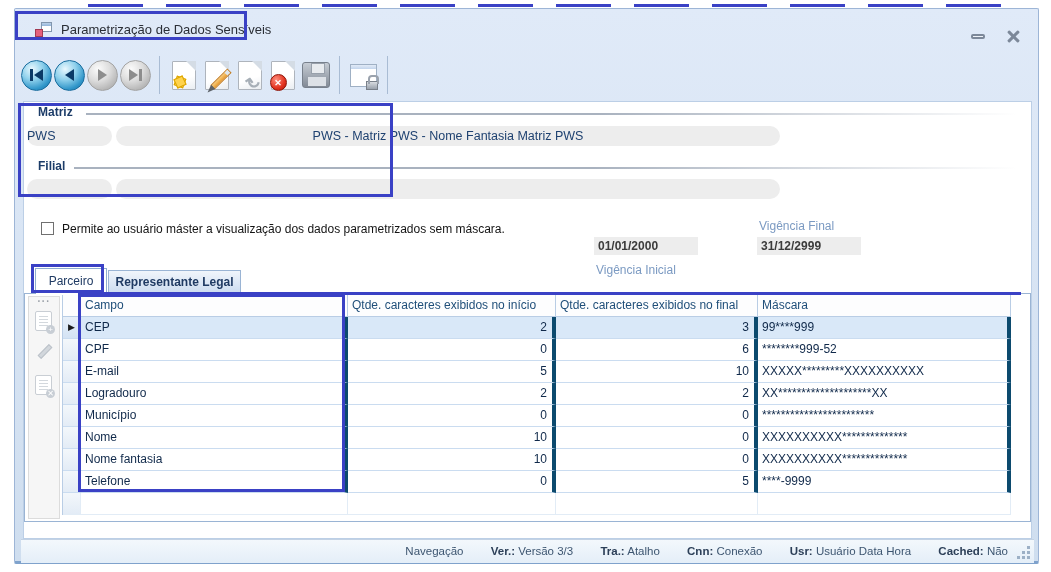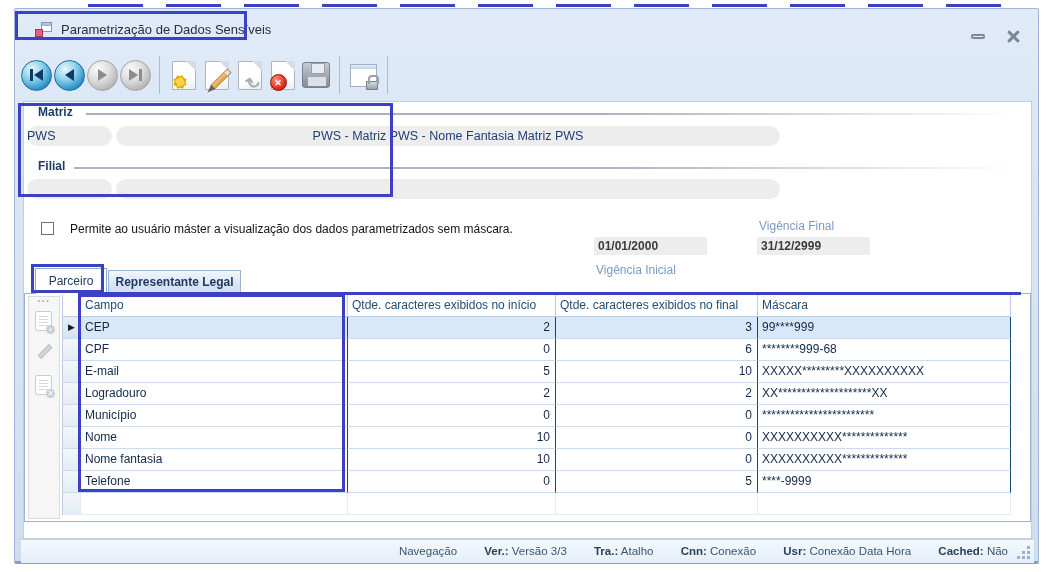--- a/index.html
+++ b/index.html
@@ -53,41 +53,41 @@
   .padlock::before { content:""; position:absolute; left:1px; top:-7px; width:7px; height:7px; border:2px solid #9aa2ad; border-bottom:none; border-radius:4px 4px 0 0;}
 
   
   .content { position:absolute; left:8px; top:92px; width:1009px; height:438px; background:#fff; border:1px solid #bccfe6;}
   .grp-label { position:absolute; font-size:12px; font-weight:bold; color:#1c3c68;}
   .grp-line { position:absolute; height:2px; background:linear-gradient(90deg,#a9b2bf 55%, rgba(255,255,255,0));}
   .field { position:absolute; height:20px; background:#ededed; font-size:12.5px; line-height:20px; color:#1e4170; overflow:hidden; white-space:nowrap;border-radius:10px;}
   .cb { position:absolute; width:13px; height:13px; background:#fff; border:1px solid #707070;}
   .cb-label { position:absolute; font-size:12px; color:#141414;}
   .vig-label { position:absolute; font-size:12px; color:#7b9ac2;}
-  .vig-value { position:absolute; width:113px; height:18px; background:#ededed; font-size:12px; font-weight:bold; color:#3c3c3c; line-height:18px; padding-left:4px;}
+  .vig-value { position:absolute; width:104px; height:18px; background:#ededed; font-size:12px; font-weight:bold; color:#3c3c3c; line-height:18px; padding-left:4px;}
 
   
   .tab { position:absolute; font-size:12px; color:#1f3a63; text-align:center;}
   .tab.active { left:11px; top:166px; width:72px; height:26px; background:#fff; border:1px solid #8fadd0; border-bottom:none; line-height:25px; z-index:3;}
   .tab.inactive { left:84px; top:168px; width:133px; height:24px; background:linear-gradient(#f0f5fb,#cbdbf0); border:1px solid #9ab4d4; border-bottom:none; line-height:23px; z-index:1;font-weight:bold;}
   .tabpanel { position:absolute; left:0; top:191px; width:1007px; height:229px; background:#fff; border:1px solid #9ab4d4; z-index:2;}
 
   
   .lstrip { position:absolute; left:3px; top:2px; width:32px; height:223px; background:#f6f6f6; border:1px solid #dcdcdc;}
   .lgrip { text-align:center; font-size:10px; font-weight:bold; color:#9aa0a8; letter-spacing:1px; line-height:9px;}
   .mini { position:absolute; left:6px; width:17px; height:20px; background:#fff; border:1px solid #c9ced4; border-radius:2px;}
   .mini::before { content:""; position:absolute; left:3px; top:4px; width:9px; height:1px; background:#d3d8dd; box-shadow:0 3px #d3d8dd, 0 6px #d3d8dd, 0 9px #d3d8dd;}
   .mini .badge { position:absolute; right:-4px; bottom:-4px; width:9px; height:9px; border-radius:50%; background:#c8ced5; color:#fff; font-size:8px; line-height:9px; text-align:center;}
   .minipencil { position:absolute; left:8px; width:16px; height:5px; background:#d2d7dc; border:1px solid #bcc2c9; transform:rotate(-45deg);}
 
   
   .grid { position:absolute; left:37px; top:1px; width:948px; border-left:1px solid #b9cde5;}
   .grow, .ghead { display:grid; grid-template-columns:18px 267px 208px 202px 253px; height:22px;}
   .gh { background:#fdfdfe; border-right:1px solid #b9cde5; border-bottom:1px solid #b9cde5; color:#1f4e79; font-size:12px; line-height:21px; padding-left:4px; overflow:hidden; white-space:nowrap;}
-  .gc { background:#fff; border-right:1px solid #0c4a6e; border-bottom:1px solid #cadcf0; font-size:12px; color:#10294a; line-height:21px; padding-left:4px; overflow:hidden; white-space:nowrap;}
+  .gc { background:#fff; border-right:4px solid #0c4a6e; border-bottom:1px solid #cadcf0; font-size:12px; color:#10294a; line-height:21px; padding-left:4px; overflow:hidden; white-space:nowrap;}
   .gc.sel { background:linear-gradient(#f3f7fb,#e3ecf6); border-right:1px solid #b9cde5; padding:0; text-align:center; font-size:9px; color:#1a1a1a;}
   .gc.num { text-align:right; padding-right:5px; padding-left:0;}
   .grow.current .gc { background:#d9e8f8;}
   .grow.current .gc.sel { background:linear-gradient(#e7eff9,#d4e3f4);}
   .grow.filler .gc { border-right:1px solid #e2ecf6; border-bottom:1px solid #e2ecf6;}
 
   
   .statusbar { position:absolute; left:6px; top:530px; width:1013px; height:24px; background:linear-gradient(#f3f8fc,#e4eef8);
     border-top:1px solid #c3d2e4; text-align:right; padding-right:26px; font-size:11.5px; color:#3d5570; line-height:23px; white-space:nowrap;}
   .statusbar .b { font-weight:bold; color:#2c3f58;margin-left:24px;}
@@ -180,21 +180,21 @@
     <span class="grp-line" style="left:62px; top:11px; right:14px;"></span>
     <div class="field" style="left:3px; top:24px; width:85px;">PWS</div>
     <div class="field" style="left:92px; top:24px; width:664px;text-align:center;">PWS - Matriz PWS - Nome Fantasia Matriz PWS</div>
 
     <span class="grp-label" style="left:14px; top:57px;">Filial</span>
     <span class="grp-line" style="left:50px; top:65px; right:14px;"></span>
     <div class="field" style="left:3px; top:77px; width:85px;"></div>
     <div class="field" style="left:92px; top:77px; width:664px;"></div>
 
     <span class="cb" style="left:17px; top:120px;"></span>
-    <span class="cb-label" style="left:46px; top:120px;">Permite ao usuário máster a visualização dos dados parametrizados sem máscara.</span>
+    <span class="cb-label" style="left:38px; top:120px;">Permite ao usuário máster a visualização dos dados parametrizados sem máscara.</span>
 
     <span class="vig-label" style="left:572px; top:117px;margin-top:44px;">Vigência Inicial</span>
     <div class="vig-value" style="left:570px; top:135px;">01/01/2000</div>
     <span class="vig-label" style="left:735px; top:117px;">Vigência Final</span>
     <div class="vig-value" style="left:733px; top:135px;">31/12/2999</div>
 
     <div class="tab active">Parceiro</div>
     <div class="tab inactive">Representante Legal</div>
 
     <div class="tabpanel">
@@ -224,21 +224,21 @@
               <div class="gc">CEP</div>
               <div class="gc num">2</div>
               <div class="gc num">3</div>
               <div class="gc">99****999</div>
             </div>
             <div class="grow">
               <div class="gc sel"></div>
               <div class="gc">CPF</div>
               <div class="gc num">0</div>
               <div class="gc num">6</div>
-              <div class="gc">********999-68</div>
+              <div class="gc">********999-52</div>
             </div>
             <div class="grow">
               <div class="gc sel"></div>
               <div class="gc">E-mail</div>
               <div class="gc num">5</div>
               <div class="gc num">10</div>
               <div class="gc">XXXXX*********XXXXXXXXXX</div>
             </div>
             <div class="grow">
               <div class="gc sel"></div>
@@ -281,21 +281,21 @@
               <div class="gc"></div>
               <div class="gc"></div>
               <div class="gc"></div>
             </div>
           </div>
       </div>
     </div>
   </div>
 
   <div class="statusbar">
-    <span id="statusbar-text"><span>Navegação </span><span class="b">Ver.:</span><span> Versão 3/3 </span><span class="b">Tra.:</span><span> Atalho </span><span class="b">Cnn:</span><span> Conexão </span><span class="b">Usr:</span><span> Conexão Data Hora </span><span class="b">Cached:</span><span> Não</span></span>
+    <span id="statusbar-text"><span>Navegação </span><span class="b">Ver.:</span><span> Versão 3/3 </span><span class="b">Tra.:</span><span> Atalho </span><span class="b">Cnn:</span><span> Conexão </span><span class="b">Usr:</span><span> Usuário Data Hora </span><span class="b">Cached:</span><span> Não</span></span>
     <span class="grip"></span>
   </div>
 </div>
 
 <div class="anno-dash" style="left:88px; top:4px; width:917px;"></div>
 <div class="anno" style="left:15px; top:11px; width:232px; height:29px;"></div>
 <div class="anno" style="left:18px; top:103px; width:375px; height:94px;"></div>
 <div class="anno" style="left:31px; top:264px; width:73px; height:29px;"></div>
 <div class="anno-line" style="left:78px; top:292px; width:943px;"></div>
 <div class="anno" style="left:78px; top:294px; width:267px; height:198px;"></div>

